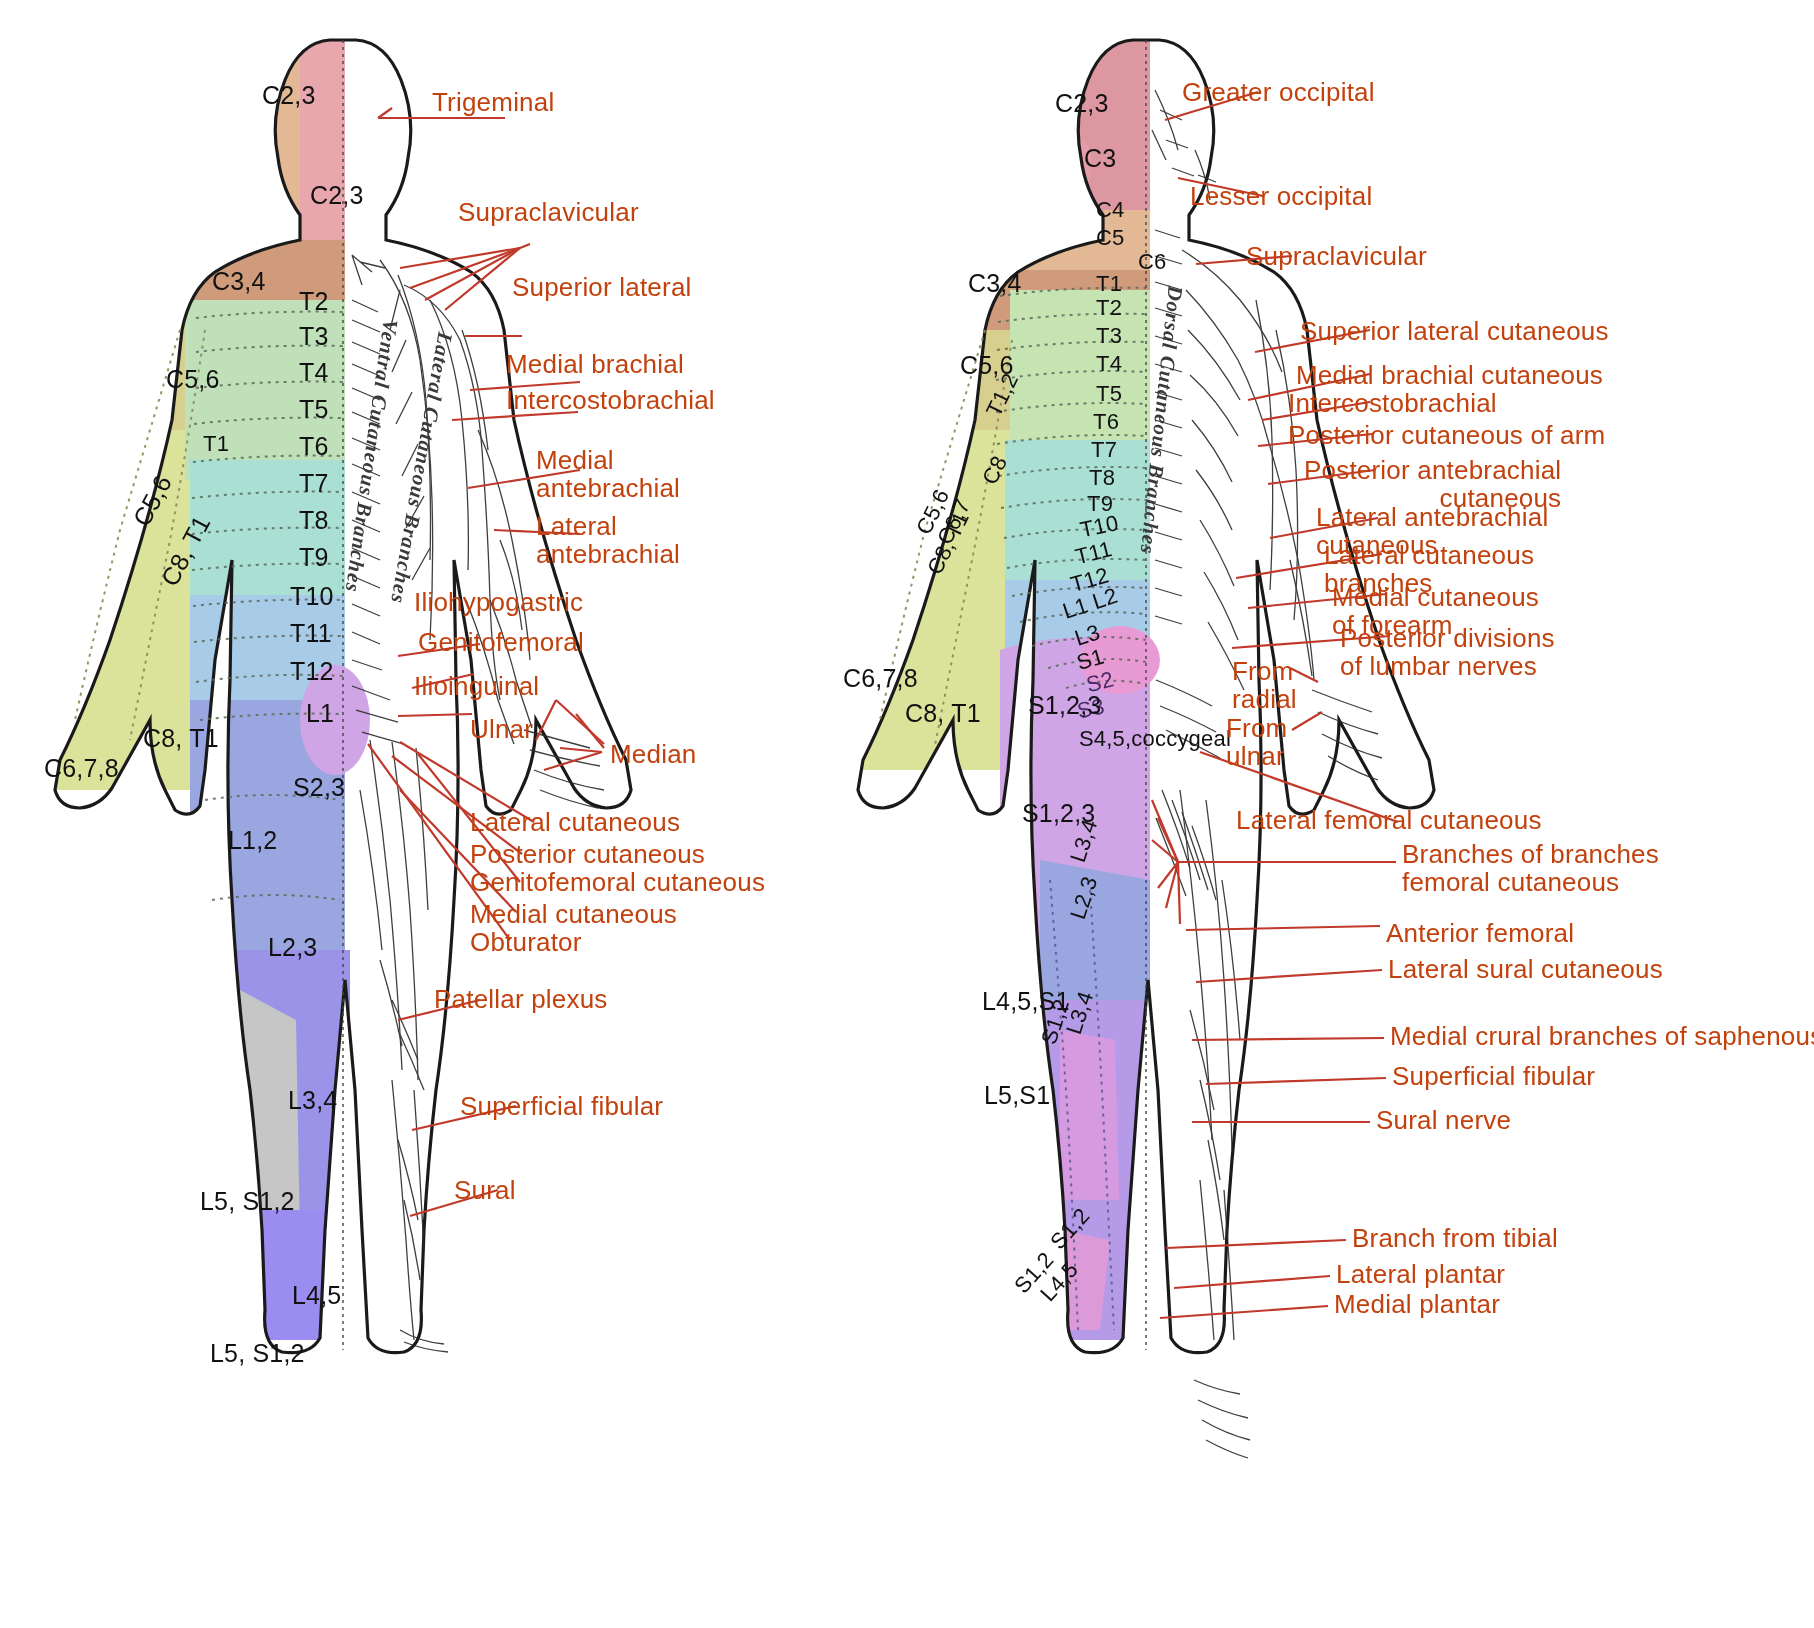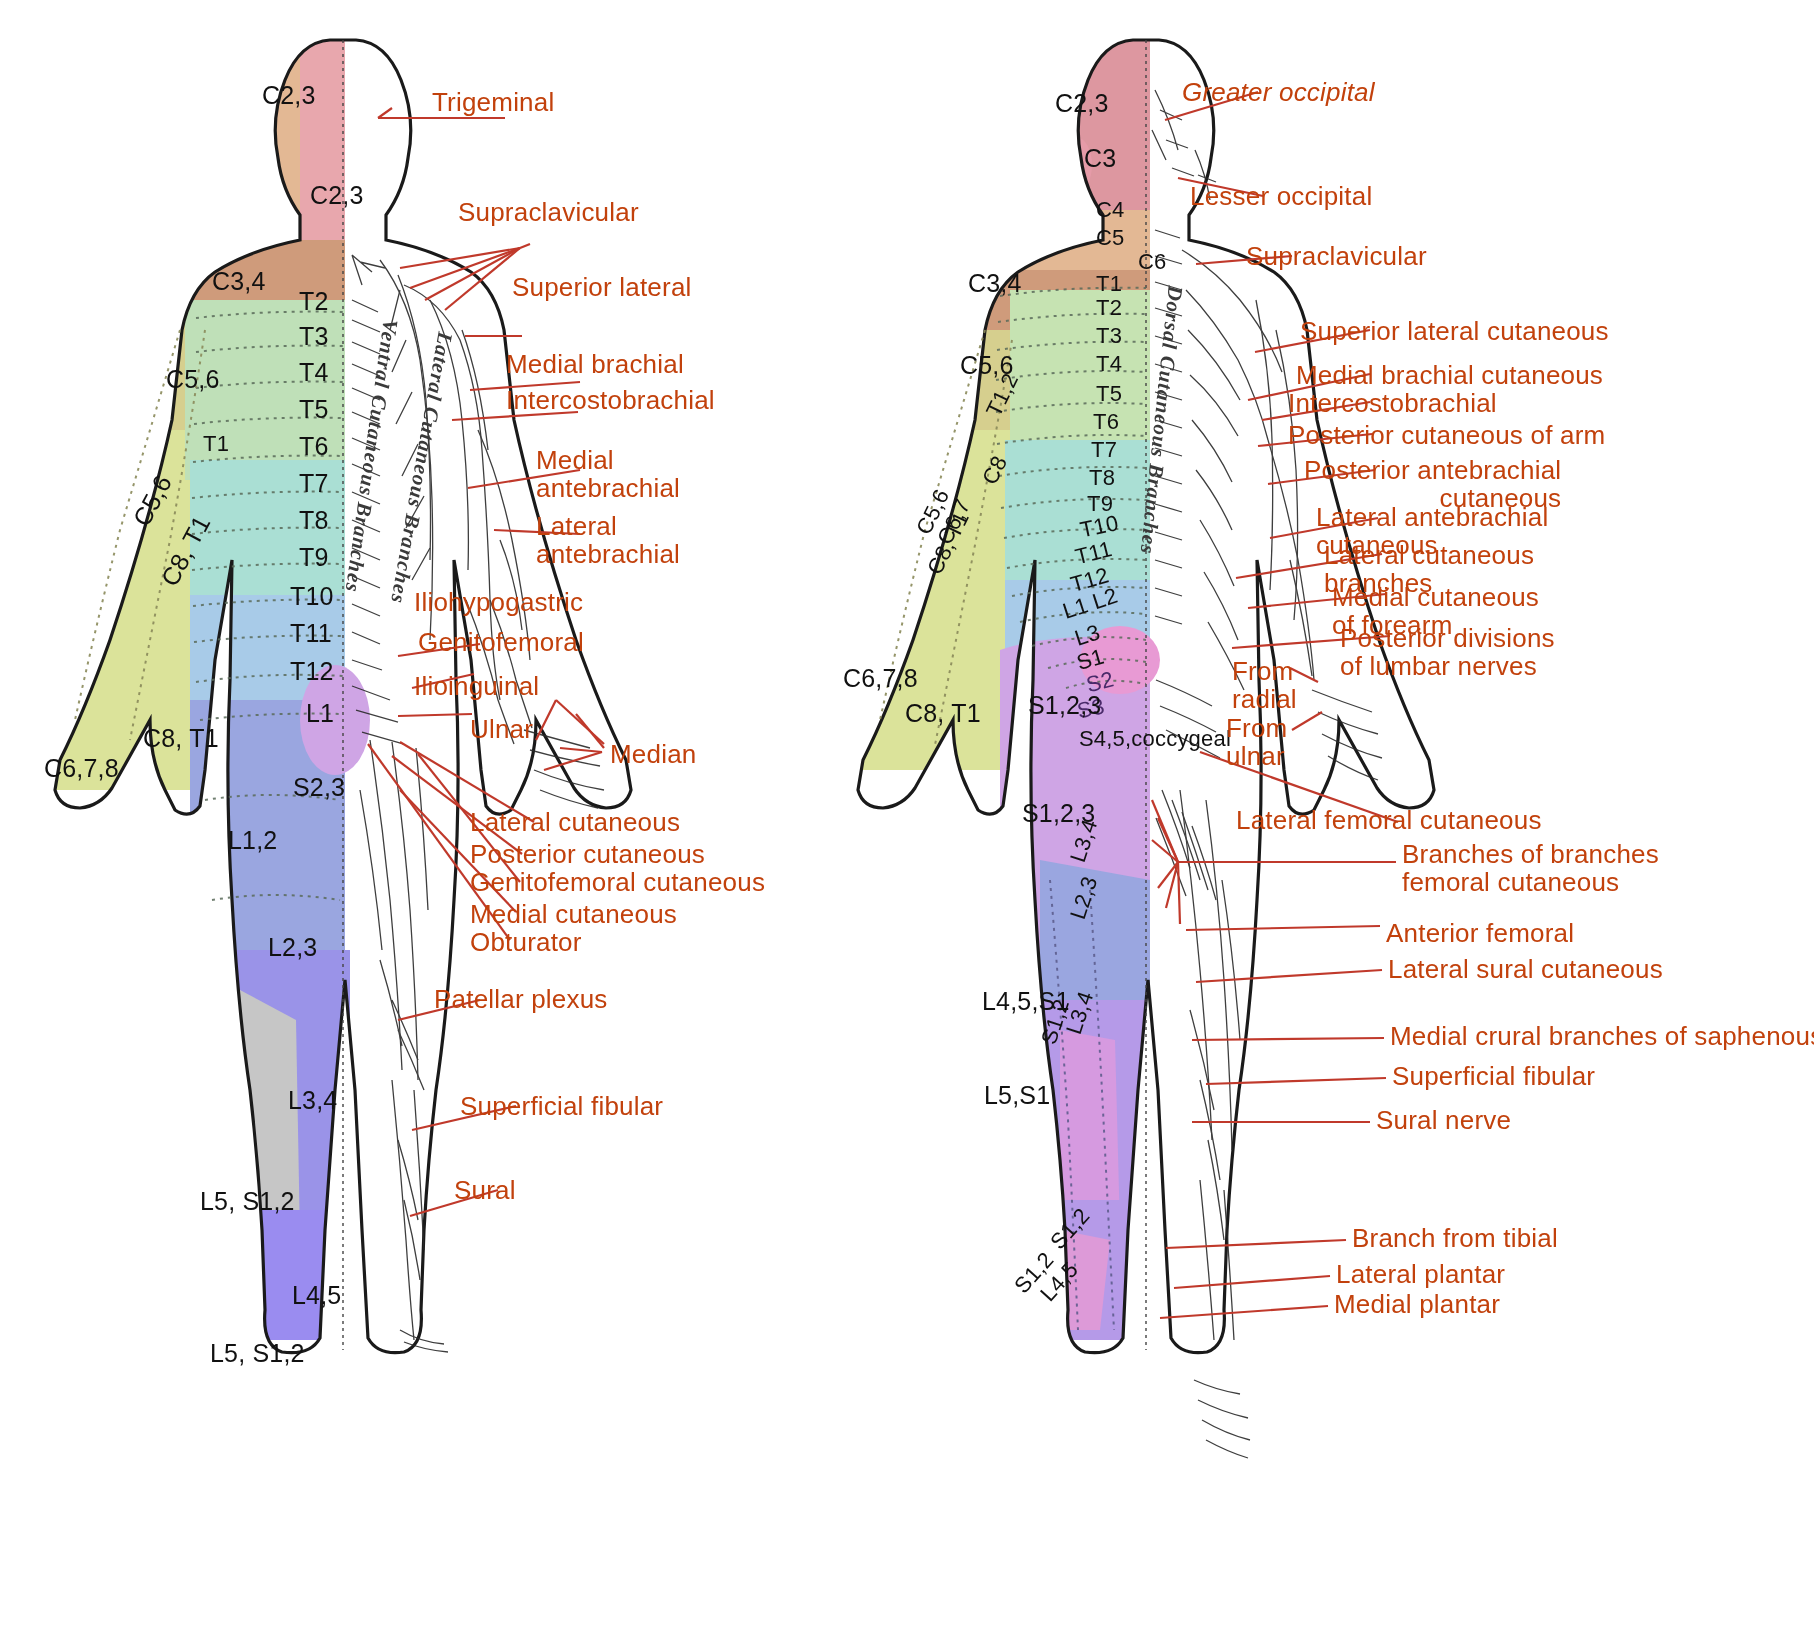--- a/index.html
+++ b/index.html
@@ -460,21 +460,21 @@
 <div class="lbl derm" style="left:982px;top:988px;">L4,5,S1</div>
 <div class="lbl derm" style="left:984px;top:1082px;">L5,S1</div>
 <div class="lbl derm sm" style="left:1037px;top:1040px;transform:rotate(-72deg);transform-origin:left top;">S1,2</div>
 <div class="lbl derm sm" style="left:1062px;top:1030px;transform:rotate(-72deg);transform-origin:left top;">L3,4</div>
 <div class="lbl derm sm" style="left:1046px;top:1238px;transform:rotate(-48deg);transform-origin:left top;">S1,2</div>
 <div class="lbl derm sm" style="left:1010px;top:1282px;transform:rotate(-48deg);transform-origin:left top;">S1,2</div>
 <div class="lbl derm sm" style="left:1036px;top:1290px;transform:rotate(-48deg);transform-origin:left top;">L4,5</div>
 
 <div class="lbl script" style="left:1150px;top:285px;writing-mode:vertical-rl;transform:rotate(6deg);">Dorsal Cutaneous Branches</div>
 
-<div class="lbl nerve" style="left:1182px;top:78px;font-style:italic;">Greater occipital</div>
+<div class="lbl nerve" style="left:1182px;top:78px;">Greater occipital</div>
 <div class="lbl nerve" style="left:1190px;top:182px;">Lesser occipital</div>
 <div class="lbl nerve" style="left:1246px;top:242px;">Supraclavicular</div>
 <div class="lbl nerve" style="left:1300px;top:317px;">Superior lateral cutaneous</div>
 <div class="lbl nerve" style="left:1296px;top:361px;">Medial brachial cutaneous</div>
 <div class="lbl nerve" style="left:1288px;top:389px;">Intercostobrachial</div>
 <div class="lbl nerve" style="left:1288px;top:421px;">Posterior cutaneous of arm</div>
 <div class="lbl nerve" style="left:1304px;top:456px;text-align:right;">Posterior antebrachial
 cutaneous</div>
 <div class="lbl nerve" style="left:1316px;top:503px;">Lateral antebrachial
 cutaneous</div>

